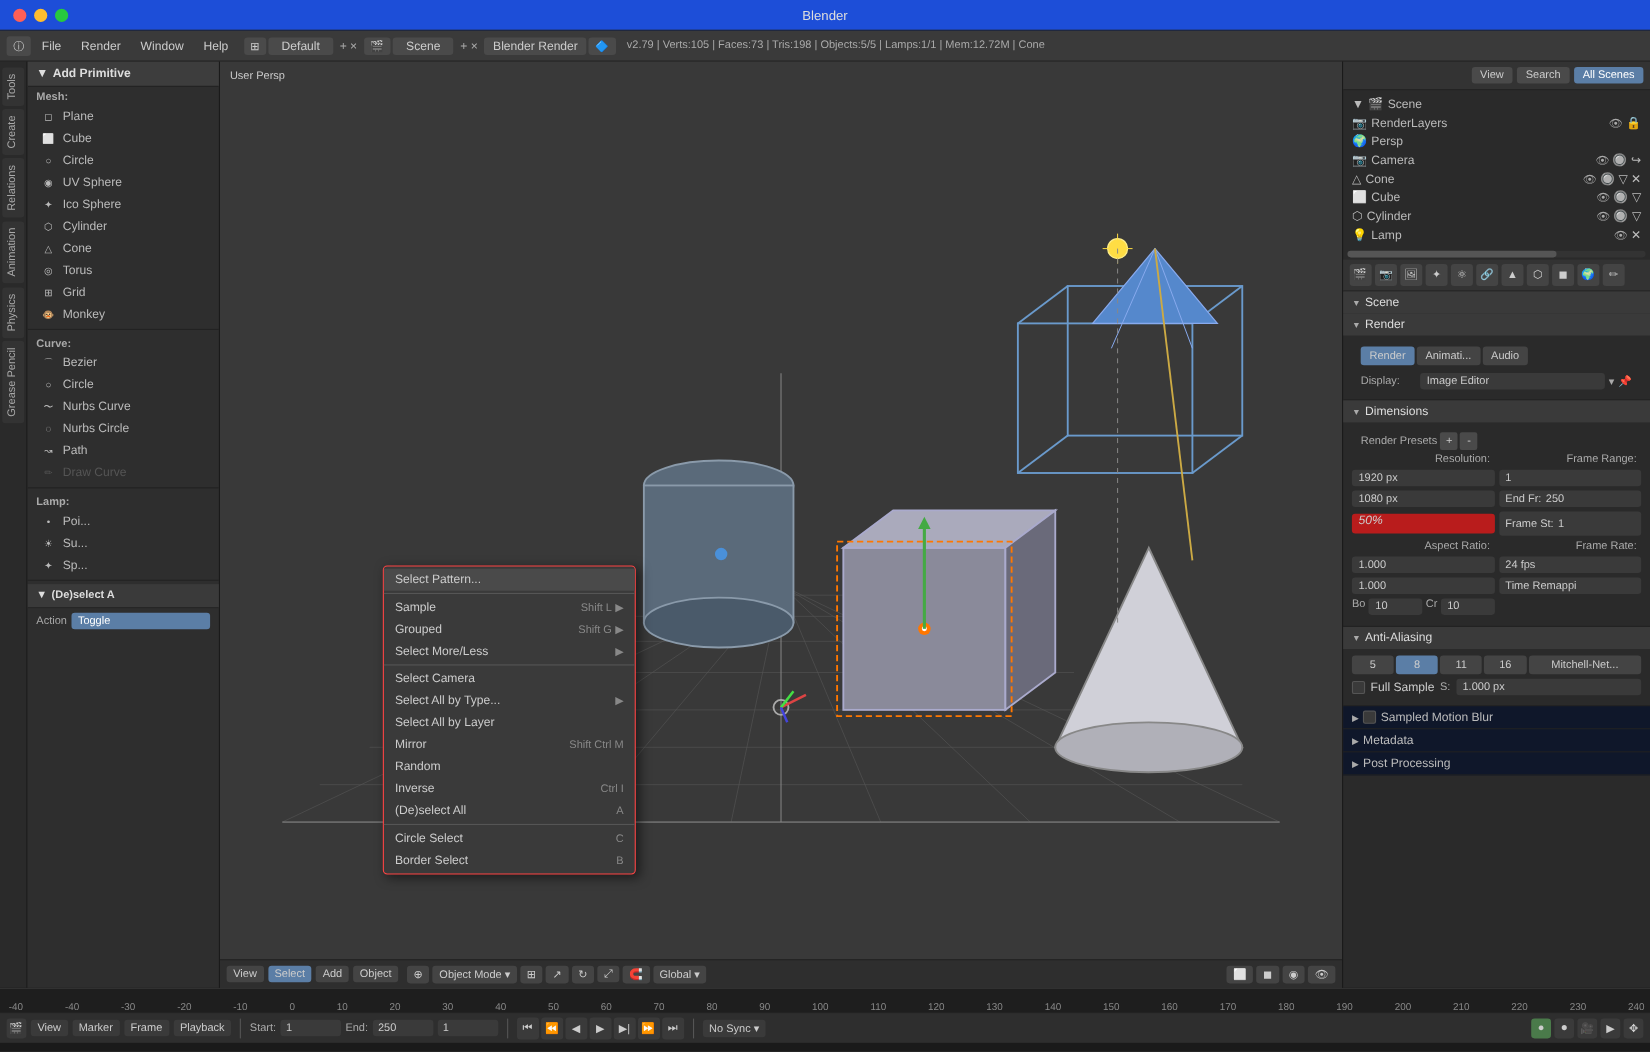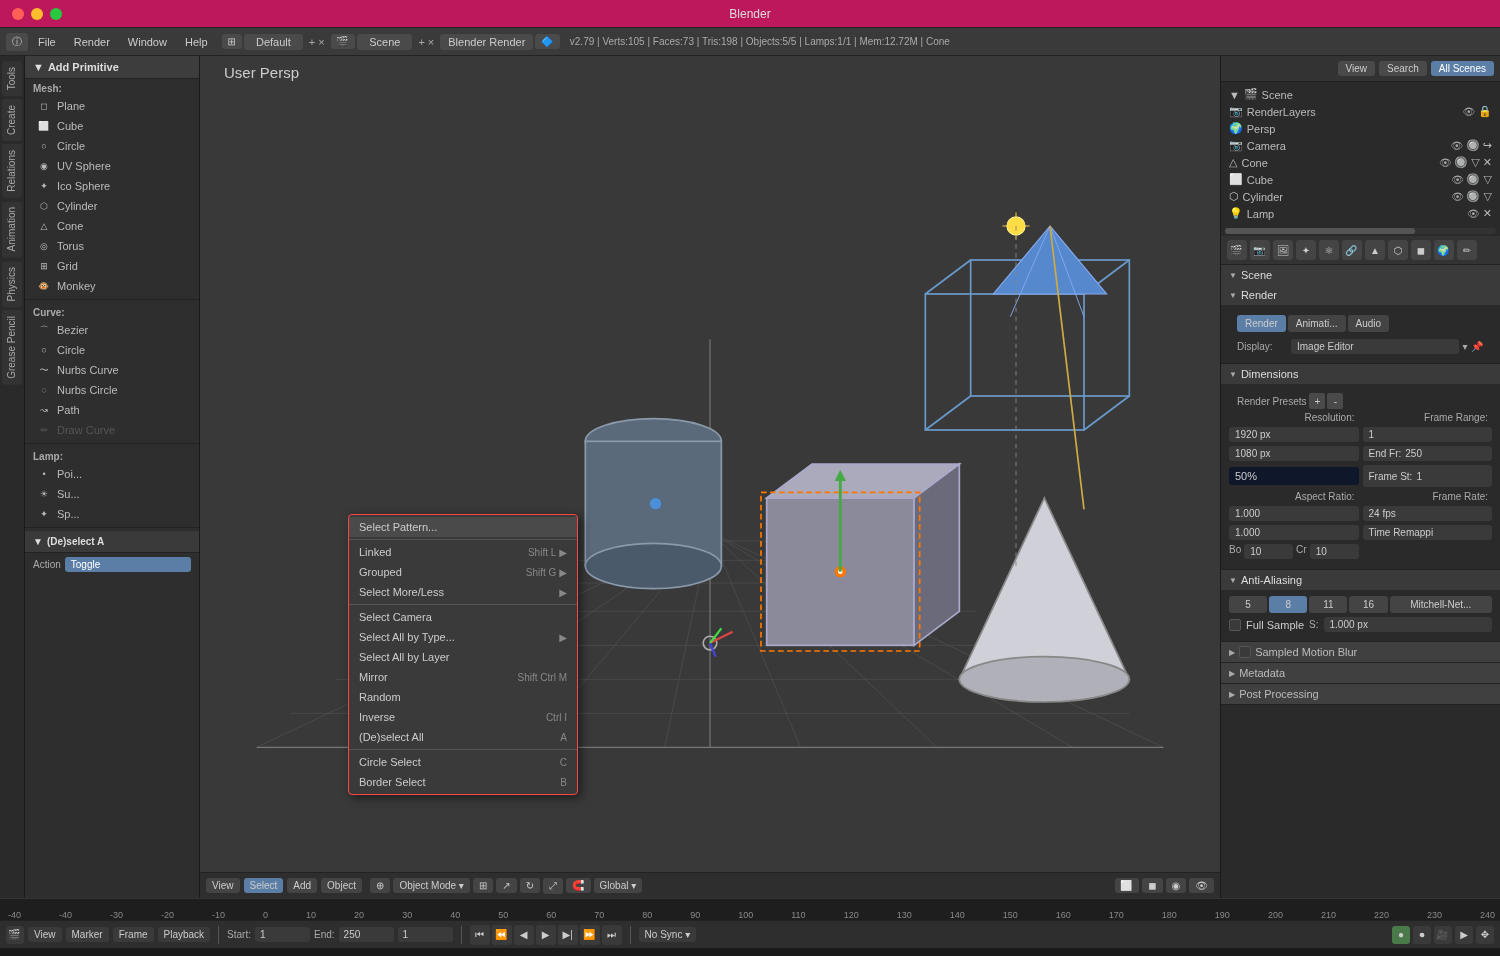--- a/index.html
+++ b/index.html
@@ -10,21 +10,21 @@
       font-family: -apple-system, 'Helvetica Neue', Arial, sans-serif;
       font-size: 11px;
       color: #ccc;
       overflow: hidden;
       position: relative;
     }
 
     
     .title-bar {
       height: 28px;
-      background: #be185d;
+      background: #1d4ed8;
       display: flex;
       align-items: center;
       justify-content: center;
       position: relative;
       border-bottom: 1px solid #222;
     }
     .title-bar-title {
       color: #ddd;
       font-size: 12px;
       font-weight: 500;
@@ -193,23 +193,23 @@
     
     .viewport {
       flex: 1;
       background: #393939;
       position: relative;
       overflow: hidden;
     }
     .viewport-label {
       position: absolute;
       top: 8px;
-      left: 24px;
-      color: #ccc;
-      font-size: 15px;
+      left: 9px;
+      color: #ccc;
+      font-size: 10px;
     }
     .viewport-toolbar-bottom {
       position: absolute;
       bottom: 0;
       left: 0;
       right: 0;
       height: 26px;
       background: #2e2e2e;
       display: flex;
       align-items: center;
@@ -338,26 +338,27 @@
       width: 16px;
       height: 16px;
       cursor: pointer;
       font-size: 10px;
       display: flex;
       align-items: center;
       justify-content: center;
     }
     .blue-bar {
       height: 18px;
-      background: #0f172a;
+      background: #b91c1c;
       border-radius: 3px;
       margin: 2px 0;
       display: flex;
-      align-items: center;
+      align-items: flex-start;
       padding: 0 6px;
+      font-style: italic;
     }
     .prop-grid {
       display: grid;
       grid-template-columns: 1fr 1fr;
       gap: 4px;
       margin-bottom: 4px;
     }
     .prop-grid-label {
       color: #aaa;
       font-size: 10px;
@@ -398,21 +399,21 @@
       border-radius: 2px;
     }
     .section-collapse {
       display: flex;
       align-items: center;
       padding: 4px 8px;
       cursor: pointer;
       color: #bbb;
       font-size: 11px;
       gap: 4px;
-      background: #404040;
+      background: #0f172a;
       border-bottom: 1px solid #222;
     }
     .section-collapse::before { content: '▶'; font-size: 8px; color: #aaa; }
 
     
     .context-menu {
       position: absolute;
       top: 458px;
       left: 148px;
       background: #3a3a3a;
@@ -810,21 +811,21 @@
 
     <div class="viewport-label">User Persp</div>
 
     <div class="context-menu">
       <div class="ctx-item highlighted">
         <span>Select Pattern...</span>
         <span class="ctx-shortcut"></span>
       </div>
       <div class="ctx-divider"></div>
       <div class="ctx-item">
-        <span>Linked</span>
+        <span>Sample</span>
         <span class="ctx-shortcut">Shift L <span class="ctx-arrow">▶</span></span>
       </div>
       <div class="ctx-item">
         <span>Grouped</span>
         <span class="ctx-shortcut">Shift G <span class="ctx-arrow">▶</span></span>
       </div>
       <div class="ctx-item">
         <span>Select More/Less</span>
         <span class="ctx-shortcut">
             <span class="ctx-arrow">▶</span>

